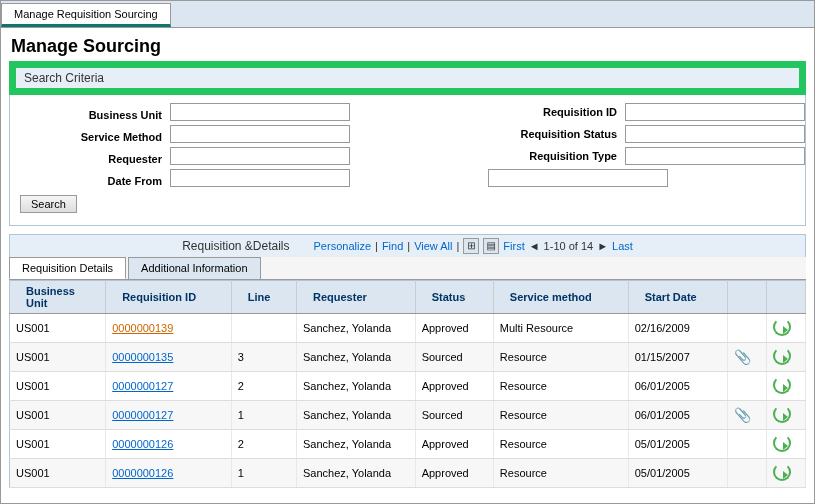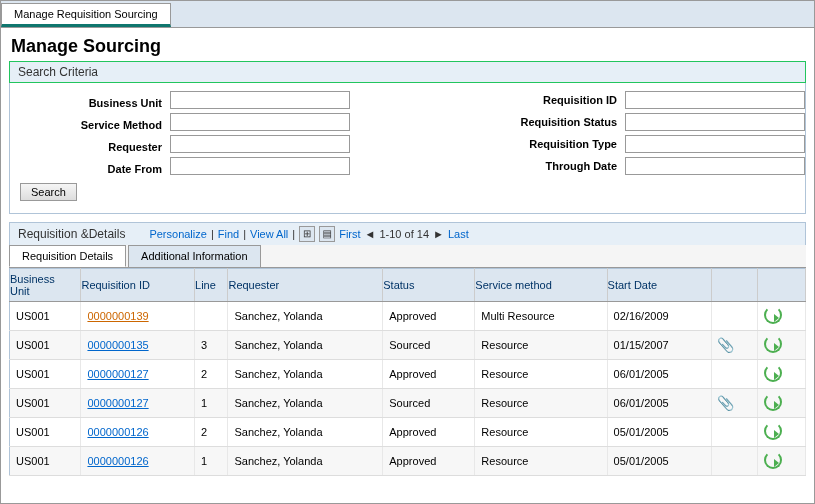--- a/index.html
+++ b/index.html
@@ -20,21 +20,21 @@
       margin-top: 3px;
     }
     .tab-item.active { background: #fff; border-bottom: 3px solid #0f766e; margin-top: 2px; }
 
     
     .page-title { font-size: 18px; font-weight: bold; color: #000000; padding: 8px 10px 4px 10px; }
 
     
     .search-criteria-header {
       background: #e6eff7;
-      border: 1px solid #22c55e;
+      border: 7px solid #22c55e;
       padding: 3px 8px;
       font-size: 12px;
       color: #333;
       margin: 0 8px;
     }
 
     .search-criteria-body {
       border: 1px solid #b0c4d8;
       border-top: none;
       margin: 0 8px;
@@ -86,21 +86,21 @@
       padding: 2px 10px;
       font-size: 11px;
       cursor: pointer;
     }
 
     
     .results-section { margin: 8px 8px 0 8px; }
 
     .results-header {
       display: flex;
-      justify-content: flex-start;
+      justify-content: center;
       align-items: center;
       background: #e6eff7;
       border: 1px solid #b0c4d8;
       border-bottom: none;
       padding: 3px 8px;
       gap: 24px;
     }
 
     .results-title { font-size: 12px; color: #333; }
 
@@ -131,23 +131,23 @@
       background: #dce6f0;
       margin-right: 2px;
     }
     .detail-tab.active { background: #fff; border-bottom: 1px solid #fff; }
 
     
     .data-table { width: 100%; border-collapse: collapse; border: 1px solid #b0c4d8; }
     .data-table th {
       background: #dce6f0;
       font-size: 11px;
-      font-weight: normal;
+      font-weight: bold;
       color: #003366;
-      padding: 4px 0;
+      padding: 4px 16px;
       text-align: left;
       border-bottom: 1px solid #999;
       border-right: 1px solid #ccc;
     }
     .data-table td {
       font-size: 11px;
       padding: 4px 6px;
       border-bottom: 1px solid #ddd;
       border-right: 1px solid #e8e8e8;
     }
@@ -237,21 +237,20 @@
         </div>
       </div>
     </div>
 
     <div class="criteria-row">
       <div class="criteria-label">Date From</div>
       <div class="criteria-field">
         <input type="text" style="">
       </div>
       <div class="criteria-right">
-        <div class="criteria-right-label">Through Date</div>
         <div class="criteria-right-field">
           <input type="text" style="">
         </div>
       </div>
     </div>
 
     <div class="search-btn-row">
       <button class="search-btn">Search</button>
     </div>
   </div>

